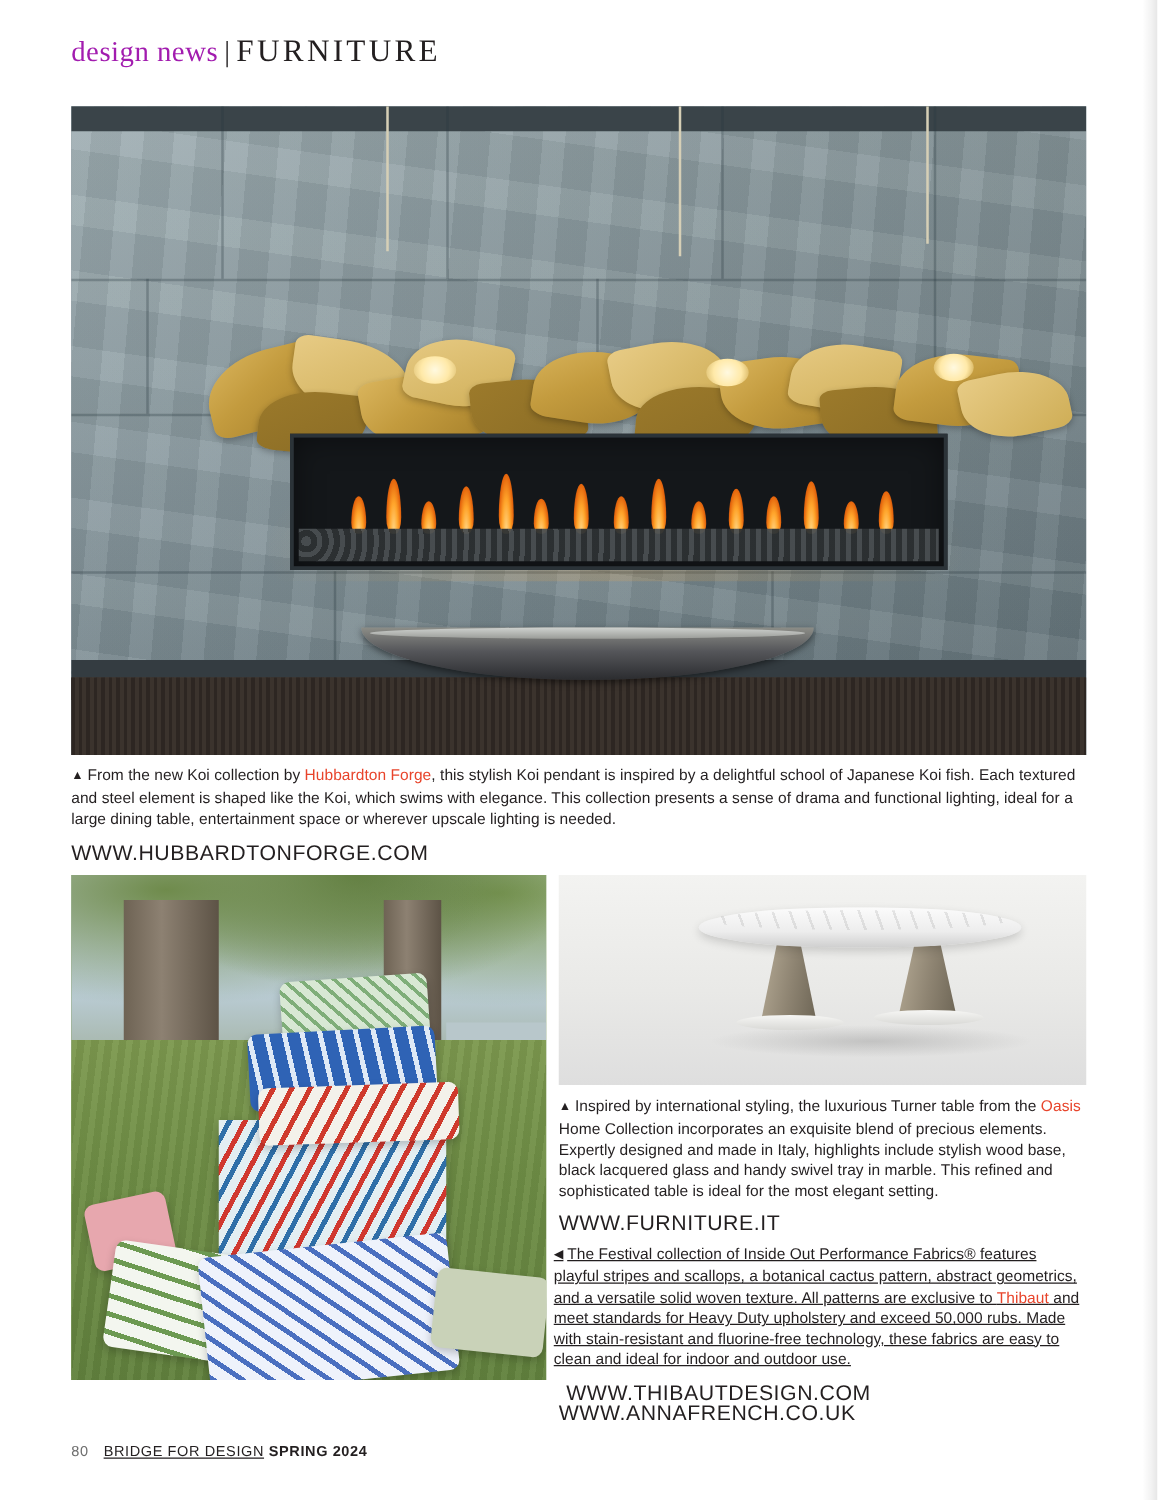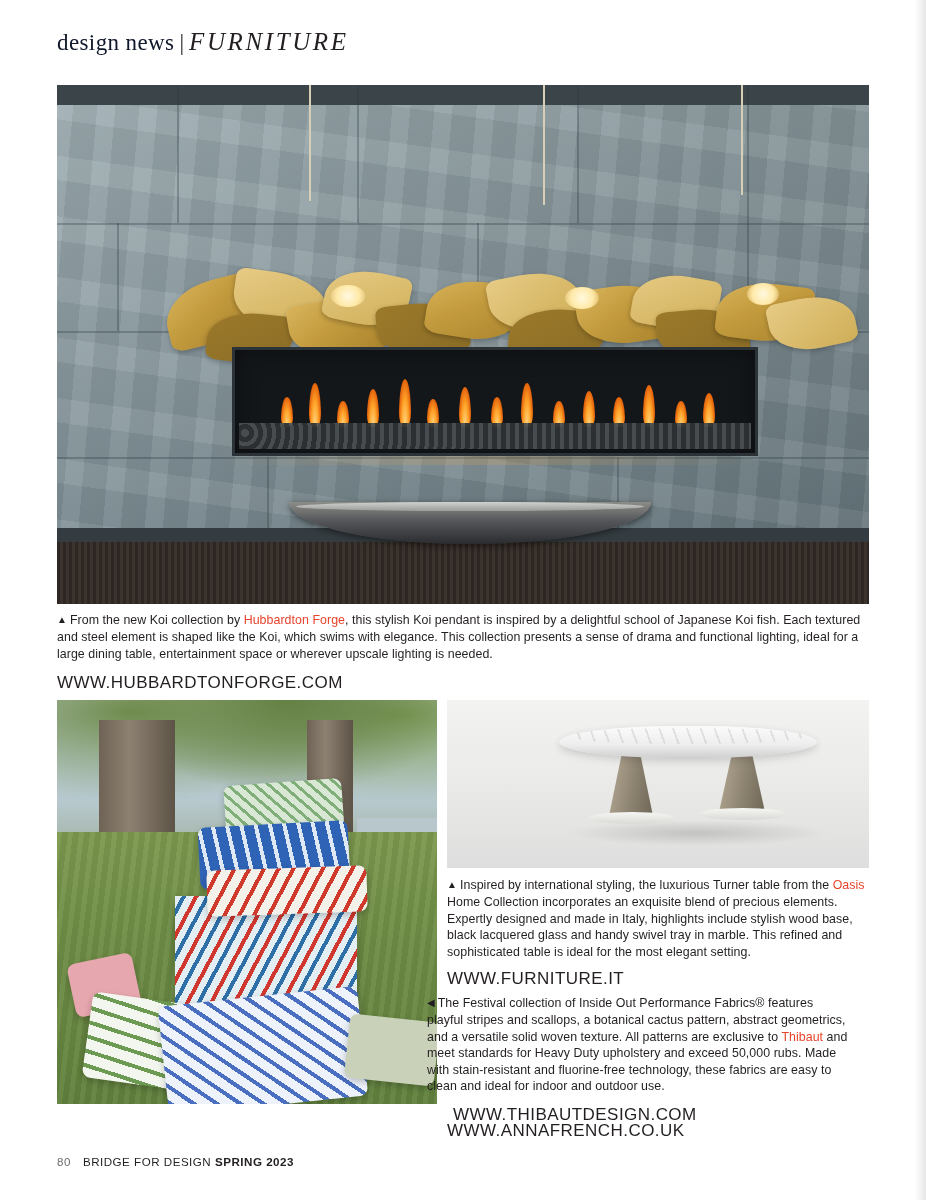--- a/index.html
+++ b/index.html
@@ -36,34 +36,33 @@
     left: 57px;
     top: 28px;
     width: 700px;
     height: 34px;
     white-space: nowrap;
   }
   .header .kicker {
     font-family: "Liberation Serif", serif;
     font-size: 23px;
     letter-spacing: 0.4px;
-    color: #0f172a;
+    color: #a21caf;
   }
   .header .bar {
     font-family: "Liberation Serif", serif;
     font-size: 23px;
     color: #231f20;
     padding: 0 5px;
   }
   .header .section {
     font-family: "Liberation Serif", serif;
     font-size: 25px;
     letter-spacing: 2.6px;
     color: #231f20;
-    font-style: italic;
   }
 
   
   .hero {
     position: absolute;
     left: 57px;
     top: 85px;
     width: 812px;
     height: 519px;
     overflow: hidden;
@@ -310,36 +309,36 @@
   .table-img .base.b1 { left: 142px; top: 112px; width: 86px; }
   .table-img .base.b2 { left: 252px; top: 108px; width: 88px; }
   .table-img .shadow {
     position: absolute; left: 120px; top: 120px; width: 260px; height: 26px;
     background: radial-gradient(ellipse at 50% 50%, rgba(120,120,120,0.30) 0%, rgba(120,120,120,0) 70%);
   }
 
   .cap-table { left: 447px; top: 877px; width: 424px; }
   .url-oasis { left: 447px; top: 969px; }
 
-  .cap-fabric { left: 427px; top: 995px; width: 424px; }
+  .cap-fabric { left: 443px; top: 995px; width: 424px; text-decoration: underline; }
   .url-thibaut { left: 453px; top: 1105px; }
   .url-annafrench { left: 447px; top: 1121px; }
 
   .caption .tri.left { margin-right: 3px; }
 
   
   .footer {
     position: absolute;
     left: 57px; top: 1155px;
     white-space: nowrap;
     font-size: 11.6px;
     letter-spacing: 0.5px;
   }
   .footer .pagenum { color: #6e6e6e; margin-right: 12px; }
-  .footer .mag { color: #231f20; }
+  .footer .mag { color: #231f20; text-decoration: underline; }
   .footer .issue { color: #231f20; font-weight: bold; }
 </style>
 </head>
 <body>
 
 <div class="page">
 
   <div class="header">
     <span class="kicker">design news</span><span class="bar">|</span><span class="section">FURNITURE</span>
   </div>
@@ -452,17 +451,17 @@
   </div>
   <div class="url url-oasis">WWW.FURNITURE.IT</div>
 
   <div class="caption cap-fabric">
     <span class="tri left">◀</span><span>The Festival collection of Inside Out Performance Fabrics® features playful stripes and scallops, a botanical cactus pattern, abstract geometrics, and a versatile solid woven texture. All patterns are exclusive to </span><span class="brand">Thibaut</span><span> and meet standards for Heavy Duty upholstery and exceed 50,000 rubs. Made with stain-resistant and fluorine-free technology, these fabrics are easy to clean and ideal for indoor and outdoor use.</span>
   </div>
   <div class="url url-thibaut">WWW.THIBAUTDESIGN.COM</div>
   <div class="url url-annafrench">WWW.ANNAFRENCH.CO.UK</div>
 
   <div class="footer">
-    <span class="pagenum">80</span><span class="mag">BRIDGE FOR DESIGN</span>&nbsp;<span class="issue">SPRING 2023</span>
+    <span class="pagenum">80</span><span class="mag">BRIDGE FOR DESIGN</span>&nbsp;<span class="issue">SPRING 2024</span>
   </div>
 
   <div class="gutter"></div>
 </div>
 
 </body></html>

